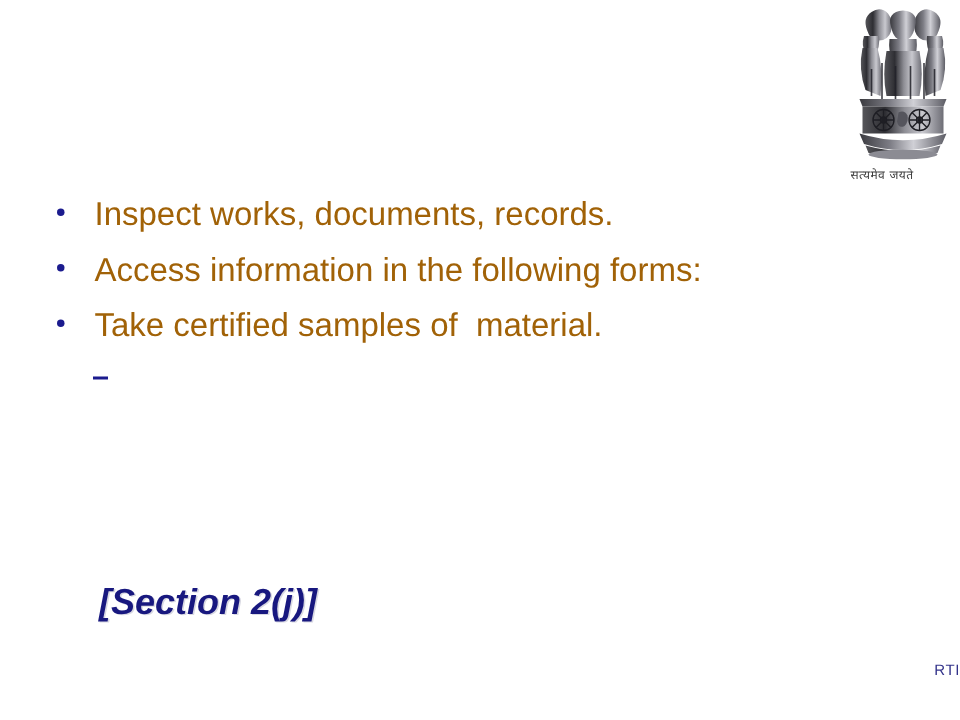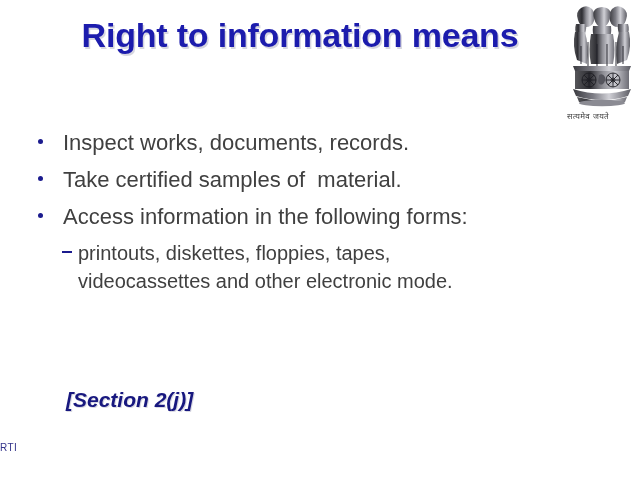--- a/index.html
+++ b/index.html
@@ -54,21 +54,21 @@
     font-family: "DejaVu Sans", sans-serif;
     letter-spacing: 0.3px;
   }
 
   
   #body {
     position: absolute;
     left: 0px;
     top: 128px;
     width: 512px;
-    color: #404040;
+    color: #a16207;
     font-size: 22px;
     line-height: 30px;
   }
   .bullet-row {
     position: relative;
     padding-left: 63px;
     margin-bottom: 7px;
   }
   .bullet-row .dot {
     position: absolute;
@@ -103,45 +103,44 @@
   .sub-row .btext {
     display: block;
     white-space: pre-wrap;
   }
 
   #section-ref {
     position: absolute;
     left: 66px;
     top: 388px;
     color: #18187f;
-    font-size: 21px;
+    font-size: 24px;
     font-weight: bold;
     font-style: italic;
     text-shadow: 1px 1px 0 rgba(130,130,160,0.30);
     white-space: nowrap;
   }
 
   #footer {
     position: absolute;
     left: 0px;
     top: 442px;
     width: 640px;
-    text-align: left;
+    text-align: right;
     color: #33338a;
     font-size: 10px;
     letter-spacing: 0.4px;
   }
 </style>
 </head>
 <body>
 
 <div id="slide">
 
   <div id="title-block">
-    <span class="tline">Right to information means</span>
   </div>
 
   <div id="emblem">
     <svg width="70" height="112" viewBox="0 0 70 112" xmlns="http://www.w3.org/2000/svg">
       <defs>
         <linearGradient id="stone" x1="0" y1="0" x2="1" y2="0">
           <stop offset="0%" stop-color="#555559"></stop>
           <stop offset="28%" stop-color="#2e2e33"></stop>
           <stop offset="52%" stop-color="#8e8e95"></stop>
           <stop offset="74%" stop-color="#c9c9cf"></stop>
@@ -207,31 +206,30 @@
   <div id="body">
 
     <div class="bullet-row">
       <span class="dot"></span>
       <span class="btext">Inspect works, documents, records.</span>
     </div>
 
 
     <div class="bullet-row">
       <span class="dot"></span>
-      <span class="btext">Take certified samples of  material.</span>
+      <span class="btext">Access information in the following forms:</span>
     </div>
 
     <div class="bullet-row">
       <span class="dot"></span>
-      <span class="btext">Access information in the following forms:</span>
+      <span class="btext">Take certified samples of  material.</span>
     </div>
 
     <div class="sub-row">
       <span class="dash"></span>
-      <span class="btext">printouts, diskettes, floppies, tapes, videocassettes and other electronic mode.</span>
     </div>
 
   </div>
 
   <div id="section-ref">[Section 2(j)]</div>
 
   <div id="footer">RTI</div>
 
 </div>
 

